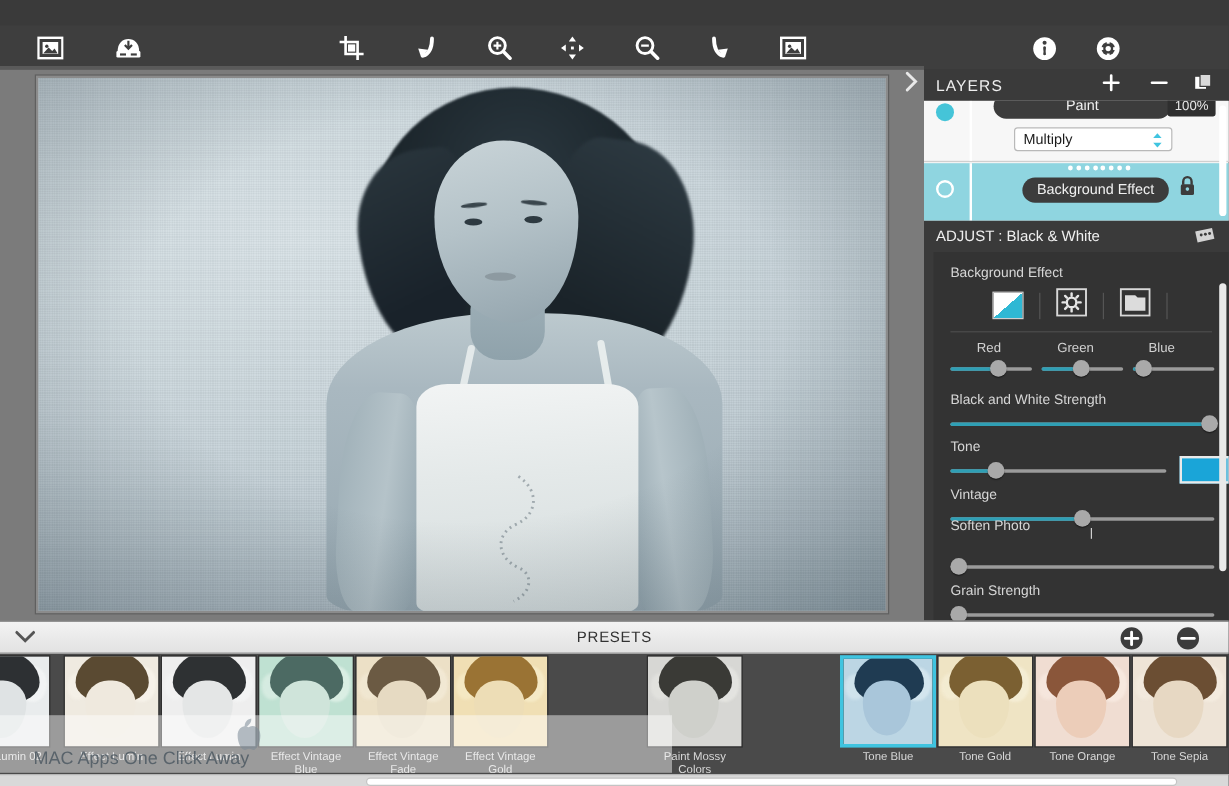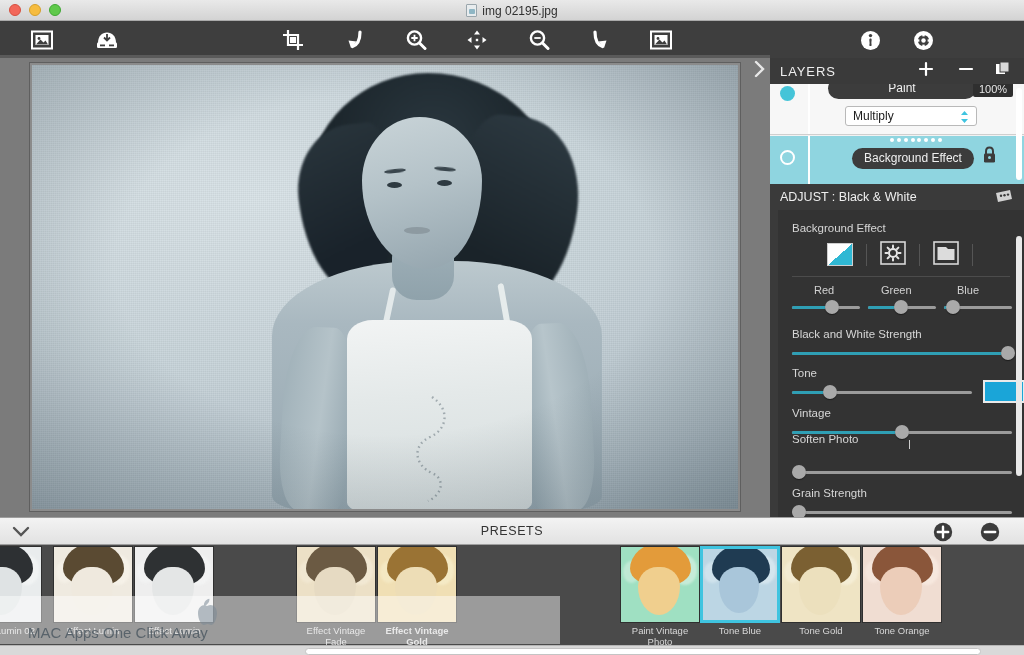--- a/index.html
+++ b/index.html
@@ -351,31 +351,20 @@
     position: absolute; left: 305px; top: 2px; width: 676px; height: 7px;
     background: #ffffff; border-radius: 4px; border: 1px solid #c4c4c4;
     cursor: pointer;
   }
 </style>
 </head>
 <body>
 
 <div id="app">
 
-  <div class="titlebar">
-    <div class="traffic">
-      <span class="tl red"></span>
-      <span class="tl yellow"></span>
-      <span class="tl green"></span>
-    </div>
-    <div class="title-center">
-      <span class="doc-icon"></span>
-      <span>img 02195.jpg</span>
-    </div>
-  </div>
 
   <div class="toolbar">
 
     <div class="tb-btn" style="left:27px">
       <span>
         <svg width="22" height="20" viewBox="0 0 22 20">
           <rect x="1" y="1.5" width="20" height="17" fill="none" stroke="#fff" stroke-width="2"></rect>
           <rect x="4.5" y="5" width="13" height="10" fill="#fff"></rect>
           <circle cx="8" cy="8.5" r="1.4" fill="#3e3e3e"></circle>
           <path d="M5 14.5 L9.5 9.5 L12.5 12.5 L14.5 10.5 L17 14.5 Z" fill="#3e3e3e"></path>
@@ -766,55 +755,67 @@
           <div class="inner tface">
             <span class="t-bg" style="background:#eeeeee"></span>
             <span class="t-flower" style="background:#f4f5f5"></span>
             <span class="t-flower2" style="background:#f4f5f5"></span>
             <span class="t-hair" style="background:#2e3133"></span>
             <span class="t-face" style="background:#e4e6e6"></span>
           </div>
         </div>
         <div class="p-label">Effect Lumin</div>
       </div>
+      <div class="preset" style="left: 215px;">
+        <div class="thumb">
+          <div class="inner tface">
+            <span class="t-bg" style="background:#bfe1d2"></span>
+            <span class="t-flower" style="background:#dff0e7"></span>
+            <span class="t-flower2" style="background:#dff0e7"></span>
+            <span class="t-hair" style="background:#4c6a63"></span>
+            <span class="t-face" style="background:#cfe4da"></span>
+          </div>
+        </div>
+        <div class="p-label">Effect Vintage Blue</div>
+      </div>
       <div class="preset" style="left: 296px;">
         <div class="thumb">
           <div class="inner tface">
             <span class="t-bg" style="background:#ece0c6"></span>
             <span class="t-flower" style="background:#f3ead6"></span>
             <span class="t-flower2" style="background:#f3ead6"></span>
             <span class="t-hair" style="background:#6b5a43"></span>
             <span class="t-face" style="background:#e6dac2"></span>
           </div>
         </div>
         <div class="p-label">Effect Vintage Fade</div>
       </div>
-      <div class="preset" style="left: 377px; font-weight: bold;">
+      <div class="preset" style="left: 377px;">
         <div class="thumb">
           <div class="inner tface">
             <span class="t-bg" style="background:#f0dfb4"></span>
             <span class="t-flower" style="background:#f6ecc9"></span>
             <span class="t-flower2" style="background:#f6ecc9"></span>
             <span class="t-hair" style="background:#9a7334"></span>
             <span class="t-face" style="background:#edddb6"></span>
           </div>
         </div>
         <div class="p-label">Effect Vintage Gold</div>
       </div>
-      <div class="preset" style="left: 620px;">
-        <div class="thumb">
-          <div class="inner tface">
-            <span class="t-bg" style="background:#9fe0c2"></span>
-            <span class="t-flower" style="background:#cdeedd"></span>
-            <span class="t-flower2" style="background:#cdeedd"></span>
-            <span class="t-hair" style="background:#e39b3a"></span>
-            <span class="t-face" style="background:#f0cf8e"></span>
-          </div>
-        </div>
-        <div class="p-label">Paint Vintage Photo</div>
+      <div class="preset" style="left: 539px;">
+        <div class="thumb">
+          <div class="inner tface">
+            <span class="t-bg" style="background:#d7d7d4"></span>
+            <span class="t-flower" style="background:#e6e6e2"></span>
+            <span class="t-flower2" style="background:#e6e6e2"></span>
+            <span class="t-hair" style="background:#3a3a36"></span>
+            <span class="t-face" style="background:#cfd0cb"></span>
+          </div>
+        </div>
+        <div class="p-label">Paint Mossy Colors</div>
       </div>
       <div class="preset selected" style="left: 700px; padding-left: 48px;">
         <div class="thumb">
           <div class="inner tface">
             <span class="t-bg" style="background:#bcd6e4"></span>
             <span class="t-flower" style="background:#d8e8f0"></span>
             <span class="t-flower2" style="background:#d8e8f0"></span>
             <span class="t-hair" style="background:#1f3b52"></span>
             <span class="t-face" style="background:#a9c6da"></span>
           </div>
@@ -837,20 +838,32 @@
         <div class="thumb">
           <div class="inner tface">
             <span class="t-bg" style="background:#f0ddd2"></span>
             <span class="t-flower" style="background:#f8eae1"></span>
             <span class="t-flower2" style="background:#f8eae1"></span>
             <span class="t-hair" style="background:#8a563a"></span>
             <span class="t-face" style="background:#eccdb9"></span>
           </div>
         </div>
         <div class="p-label">Tone Orange</div>
+      </div>
+      <div class="preset" style="left: 943px;">
+        <div class="thumb">
+          <div class="inner tface">
+            <span class="t-bg" style="background:#eee4d7"></span>
+            <span class="t-flower" style="background:#f4ece0"></span>
+            <span class="t-flower2" style="background:#f4ece0"></span>
+            <span class="t-hair" style="background:#6b4e33"></span>
+            <span class="t-face" style="background:#e7d8c3"></span>
+          </div>
+        </div>
+        <div class="p-label">Tone Sepia</div>
       </div>
     </div>
 
   <div class="watermark">
     <div class="wm-band"></div>
     <span class="wm-apple">
       <svg width="30" height="34" viewBox="0 0 30 34">
         <path d="M15 9 C11 9 8 12 8 17 C8 23 11 29 14 29 C15.6 29 16 28 17.6 28 C19.2 28 19.6 29 21.2 29 C24 29 27 23 27 17 C27 12 24 9 20.5 9 C18.5 9 18 10 17 10 C16 10 16 9 15 9 Z" fill="#7b8a96"></path>
         <path d="M17.5 7.8 C19 6.5 19.6 4.5 19.4 2.8 C17.7 3 15.9 4.2 15 5.5 C14.2 6.6 13.7 8.3 14 9.8 C15.4 9.9 16.6 8.9 17.5 7.8 Z" fill="#7b8a96"></path>
       </svg>

